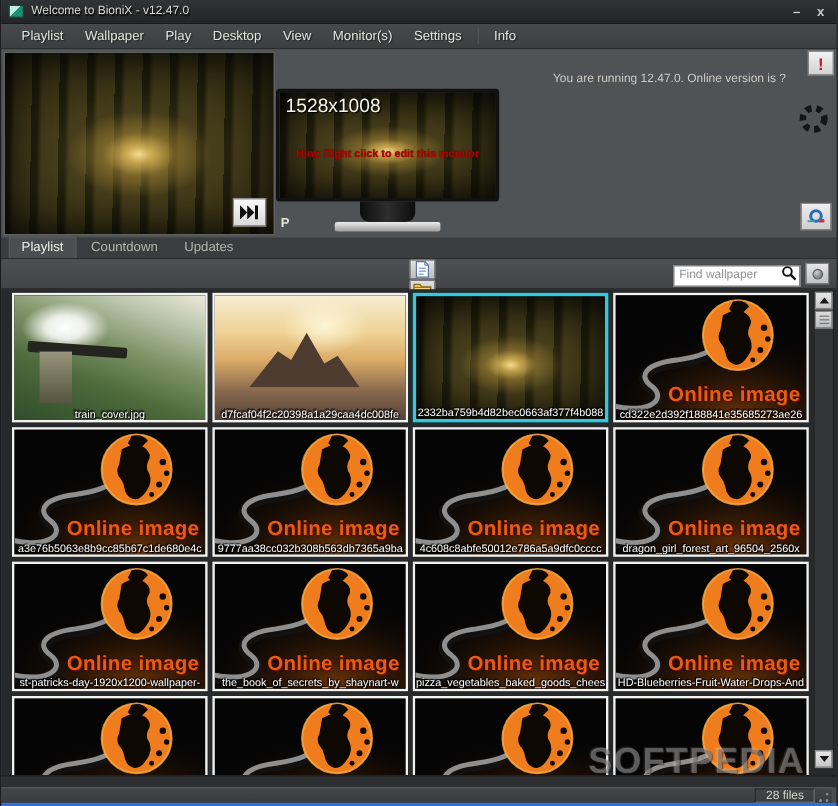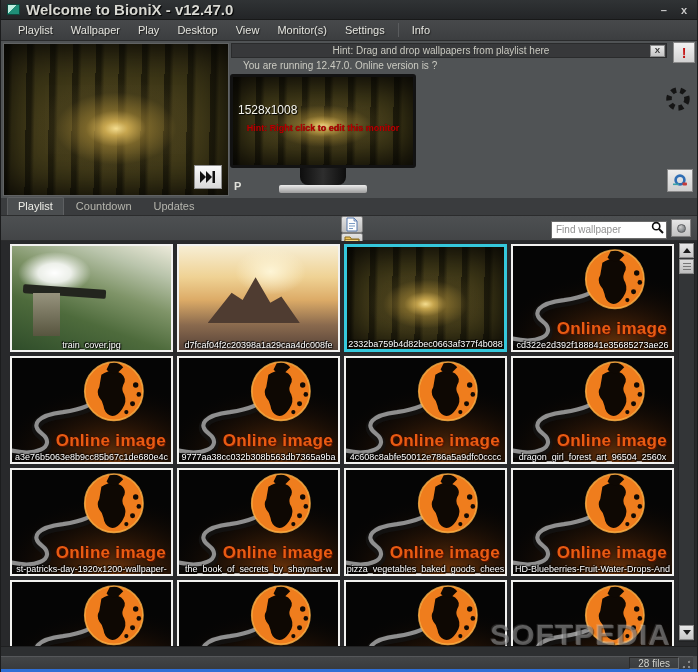--- a/index.html
+++ b/index.html
@@ -14,21 +14,21 @@
     border-right: 1px solid #1b1c1d;
   }
   
   .titlebar {
     position: absolute; left:0; top:0; width:698px; height:20px;
     background: linear-gradient(#303335,#232527);
     display:flex; align-items:center; padding:0 6px;
     border-bottom:1px solid #181919;
   }
   .app-icon { width:13px; height:11px; background: linear-gradient(135deg,#bfeee0 0 45%,#1f8f78 45%); border:1px solid #0e4a3e; margin-right:6px; }
-  .title-text { font-size:15px; font-weight:bold; color:#d8d8d2; text-shadow:1px 1px 1px #000; }
+  .title-text { font-size:10px; font-weight:normal; color:#d8d8d2; text-shadow:1px 1px 1px #000; }
   .win-btns { margin-left:auto; display:flex; gap:14px; padding-right:6px; }
   .win-btn { color:#c9c9c9; font-size:11px; font-weight:bold; line-height:14px; cursor:default; }
   
   .menubar {
     position:absolute; left:0; top:20px; width:698px; height:21px;
     background: linear-gradient(#47494b,#3c3e40);
     display:flex; align-items:center; gap:0; padding-left:8px;
     border-bottom:1px solid #2a2b2c;
   }
   .menu-item { font-size:11px; color:#e3e3dd; padding:3px 9px; text-shadow:1px 1px 1px #222; }
@@ -61,27 +61,27 @@
     width:15px; height:12px; margin-right:1px; background:linear-gradient(#e9e9e9,#c4c4c4);
     border:1px solid #8a8a8a; font-size:8px; font-weight:bold; color:#333;
     display:flex; align-items:center; justify-content:center; line-height:1;
   }
   .alert-btn {
     position:absolute; right:4px; top:1px; width:22px; height:21px;
     background:linear-gradient(#f2f2f2,#d2d2d2); border:1px solid #8a8a8a;
     display:flex; align-items:center; justify-content:center;
     font-size:14px; font-weight:bold;
   }
-  .running-text { position:absolute; left:242px; top:19px; width:436px; text-align:left; font-size:10px; color:#cbcbc2; }
+  .running-text { position:absolute; left:218px; top:19px; width:436px; text-align:right; font-size:10px; color:#cbcbc2; }
   .monitor-wrap { position:absolute; left:229px; top:33px; width:186px; }
   .monitor-screen {
     position:relative; width:186px; height:94px;
     border:3px solid #121212; border-radius:3px; overflow:hidden;
   }
-  .mon-res { position:absolute; left:5px; top:3px; font-size:12px; color:#f4f4ee; text-shadow:1px 1px 1px #000;margin-top:23px; }
+  .mon-res { position:absolute; left:5px; top:3px; font-size:16px; color:#f4f4ee; text-shadow:1px 1px 1px #000; }
   .mon-hint { position:absolute; left:0; right:0; top:52%; text-align:center; font-size:9px; font-weight:bold; color:#b70000; text-shadow:0 0 1px #400; }
   .mon-neck { width:46px; height:17px; margin:0 auto; background:linear-gradient(90deg,#0d0d0d,#2e2e2e 50%,#0d0d0d); border-radius:0 0 8px 8px; }
   .mon-base { width:88px; height:8px; margin:0 auto; background:linear-gradient(#ececec,#9c9c9c); border-radius:2px; }
   .p-label { position:absolute; left:233px; top:139px; font-size:11px; font-weight:bold; color:#e0e0da; }
   .spinner { position:absolute; right:8px; top:45px; }
   .settings-btn {
     position:absolute; right:6px; top:128px; width:26px; height:23px;
     background:linear-gradient(#ededed,#cfcfcf); border:1px solid #8a8a8a;
     display:flex; align-items:center; justify-content:center;
   }
@@ -105,21 +105,21 @@
     width:22px; height:20px; margin-right:1px;
     background:linear-gradient(#e2e2e2,#bdbdbd); border:1px solid #7f7f7f; border-radius:2px;
     display:flex; align-items:center; justify-content:center;
   }
   .tbtn.disabled { opacity:.55; }
   .tgap { width:8px; }
   .shuffle-label { font-size:11px; color:#e0e0da; margin:0 6px 0 12px; text-shadow:1px 1px 1px #222; }
   .toggle { width:48px; height:16px; background:#2e3032; border:1px solid #242526; border-radius:2px; position:relative; }
   .toggle-handle { position:absolute; left:1px; top:1px; width:17px; height:12px; background:linear-gradient(#d5d8da,#a9adb0); border:1px solid #77797b; border-radius:2px; }
   .toggle-state { font-size:11px; color:#e0e0da; margin-left:14px; text-shadow:1px 1px 1px #222; }
-  .search-wrap { position:absolute; right:32px; top:3px; width:116px; height:18px; }
+  .search-wrap { position:absolute; right:32px; top:3px; width:106px; height:18px; }
   .search-input {
     width:100%; height:100%; background:#fff; border:1px solid #6a6a6a;
     font-family:"Liberation Sans",sans-serif; font-size:10px; color:#222; padding:0 18px 0 4px;
   }
   .search-input::placeholder { color:#909090; }
   .search-icon { position:absolute; right:3px; top:2px; }
   .sphere-btn {
     position:absolute; right:8px; top:3px; width:20px; height:18px;
     background:linear-gradient(#e6e6e6,#c2c2c2); border:1px solid #808080;
     display:flex; align-items:center; justify-content:center;
@@ -247,24 +247,20 @@
   <div class="preview forest">
     <div class="next-btn">
       <svg width="16" height="12" viewBox="0 0 16 12">
         <polygon points="0,0 6,6 0,12" fill="#111"></polygon>
         <polygon points="6,0 12,6 6,12" fill="#111"></polygon>
         <rect x="12.5" y="0" width="2.5" height="12" fill="#111"></rect>
       </svg>
     </div>
   </div>
 
-  <div class="hintbar">
-    <span class="hint-text">Hint: Drag and drop wallpapers from playlist here</span>
-    <span class="hint-close">X</span>
-  </div>
   <div class="alert-btn">
     <span style="color:#c41414">!</span>
   </div>
   <div class="running-text">You are running 12.47.0.  Online version is ?</div>
 
   <div class="monitor-wrap">
     <div class="monitor-screen forest">
       <span class="mon-res">1528x1008</span>
       <span class="mon-hint">Hint: Right click to edit this monitor</span>
     </div>

